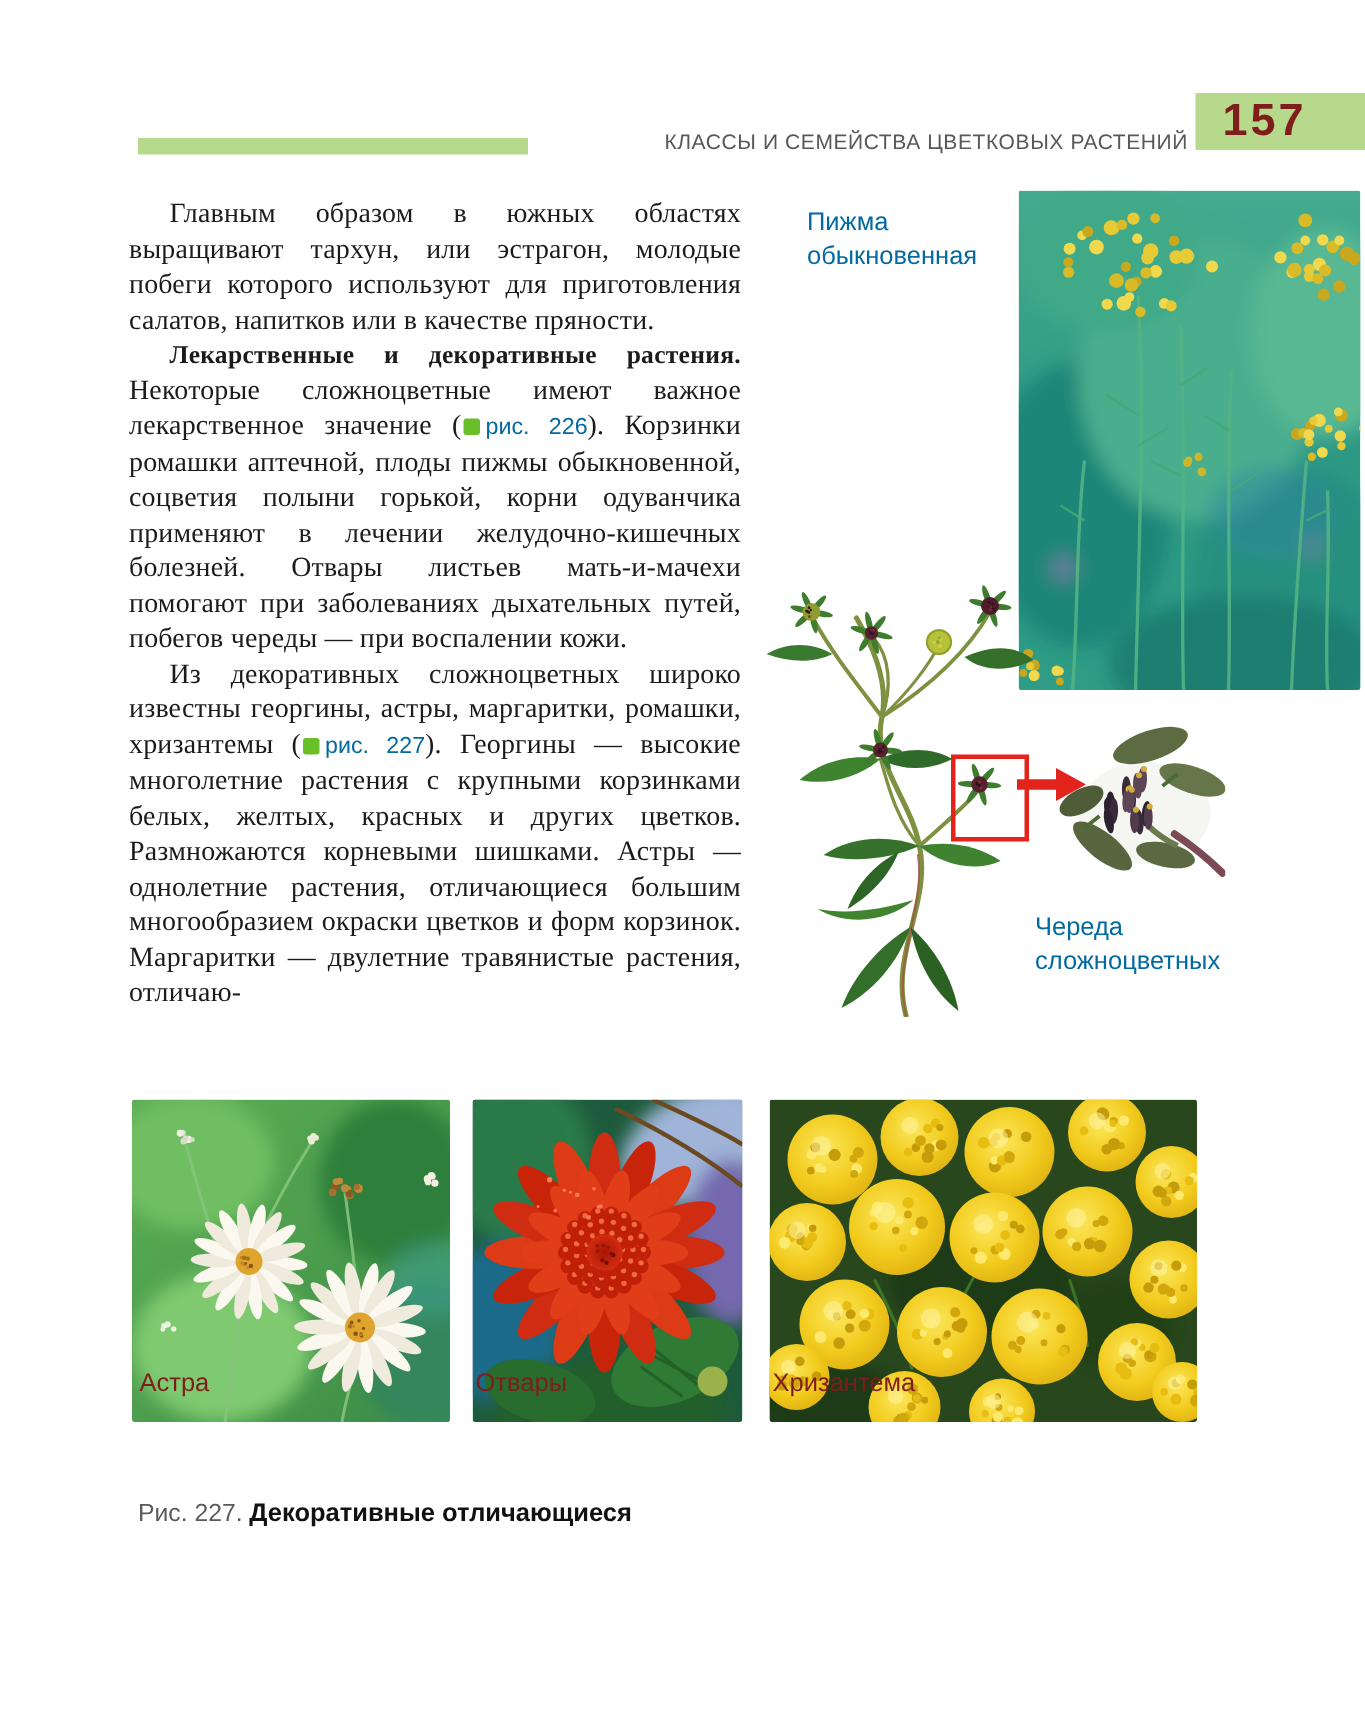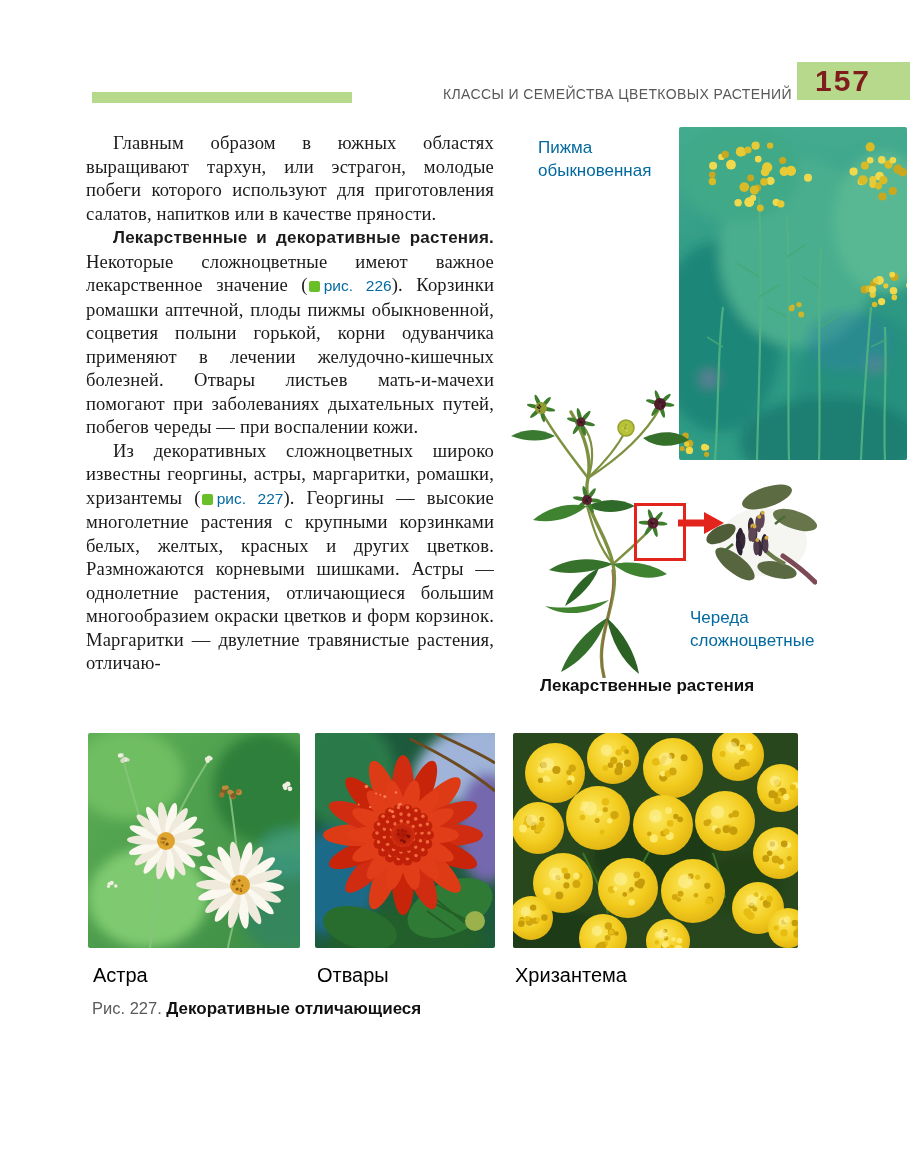--- a/index.html
+++ b/index.html
@@ -21,41 +21,41 @@
     color:#7f1d1d;font-weight:700;font-size:30px;letter-spacing:2px;padding-left:18px;
     font-family:"Liberation Sans",sans-serif;
   }
   
   .text-col{
     position:absolute;left:86px;top:131px;width:408px;
     font-family:"Liberation Serif",serif;font-size:18.6px;line-height:23.5px;
     text-align:justify;color:#1b1b1b;letter-spacing:.15px;
   }
   .text-col p{margin:0;text-indent:27px}
-  .lead{font-family:Liberation Sans, sans-serif;font-weight:700;font-size:17px;letter-spacing:.2px}
+  .lead{font-family:Liberation Serif, serif;font-weight:700;font-size:17px;letter-spacing:.2px}
   .figref{font-family:Liberation Sans, sans-serif;font-size:15.5px;color:#0369a1;letter-spacing:0}
   .bullet{
     display:inline-block;width:11px;height:11px;border-radius:2px;background:#69bf28;
     margin:0 4px 0 1px;vertical-align:-1px;
   }
   
   .plant-label{position:absolute;font-size:17px;line-height:23px;color:#0369a1;white-space:pre-line}
   .photo{position:absolute;overflow:hidden;border-radius:2px}
   .photo svg{display:block}
   .caption-num{font-size:16.5px;color:#5a5a5a}
   .caption-title{font-size:17px;font-weight:700;color:#111}
   .fig226-cap{position:absolute;left:540px;top:674px;line-height:23px}
   .fig227-cap{position:absolute;left:92px;top:999px}
   .highlight-box{
     position:absolute;left:634px;top:503px;width:46px;height:52px;
     border:3px solid #e3241d;background:transparent;z-index:5;
   }
   .arrow-svg{position:absolute;left:674px;top:511px;z-index:5}
   .bottom-cover{position:absolute;left:0;top:726px;width:910px;height:424px;background:#fff}
-  .photo-label{position:absolute;top:964px;font-size:20px;color:#000000}
+  .photo-label{position:absolute;top:912px;font-size:17px;color:#7f1d1d}
 </style>
 </head>
 <body>
 
 <svg width="0" height="0" style="position:absolute">
   <defs>
     <linearGradient id="tansyBg" x1="0" y1="0" x2="0" y2="1">
       <stop offset="0" stop-color="#44ab8f"></stop>
         <stop offset="0.5" stop-color="#2e9884"></stop>
         <stop offset="1" stop-color="#2f9c85"></stop>
@@ -345,24 +345,23 @@
         <circle cx="61.476276744157076" cy="57.6599133759737" r="2" fill="#d3ac3e"></circle>
         <ellipse cx="34.23122580628842" cy="67.13587605953217" rx="3" ry="8.5" fill="#2c2130" transform="rotate(-11.381829213816673 34.23122580628842 67.13587605953217)"></ellipse>
         <ellipse cx="48.45023443829268" cy="53.57754818350077" rx="3" ry="8.5" fill="#5e4656" transform="rotate(4.729171506129205 48.45023443829268 53.57754818350077)"></ellipse>
         <circle cx="49.45023443829268" cy="46.57754818350077" r="2" fill="#d3ac3e"></circle>
         <path d="M28,64 l-10,8 M70,44 l10,-8" stroke="#4a6b35" stroke-width="2.5" fill="none"></path>
       </g>
   </svg>
 </div>
 
 <div class="plant-label" style="left:690px;top:606px">Череда
-сложноцветные</div>
+сложноцветных</div>
 
 <div class="fig226-cap">
-  <div class="caption-title">Лекарственные растения</div>
 </div>
 
 <div class="bottom-cover"></div>
 
 <div class="photo" style="left:88px;top:733px;width:212px;height:215px">
   <svg id="astra-svg" width="212" height="215" viewBox="0 0 212 215">
     <rect width="212" height="215" fill="url(#astraBg)"></rect>
     <g filter="url(#bl6)">
       <ellipse cx="40" cy="42" rx="55" ry="45" fill="#6fbe62"></ellipse>
       <ellipse cx="175" cy="55" rx="50" ry="55" fill="#2e7f3b"></ellipse>

